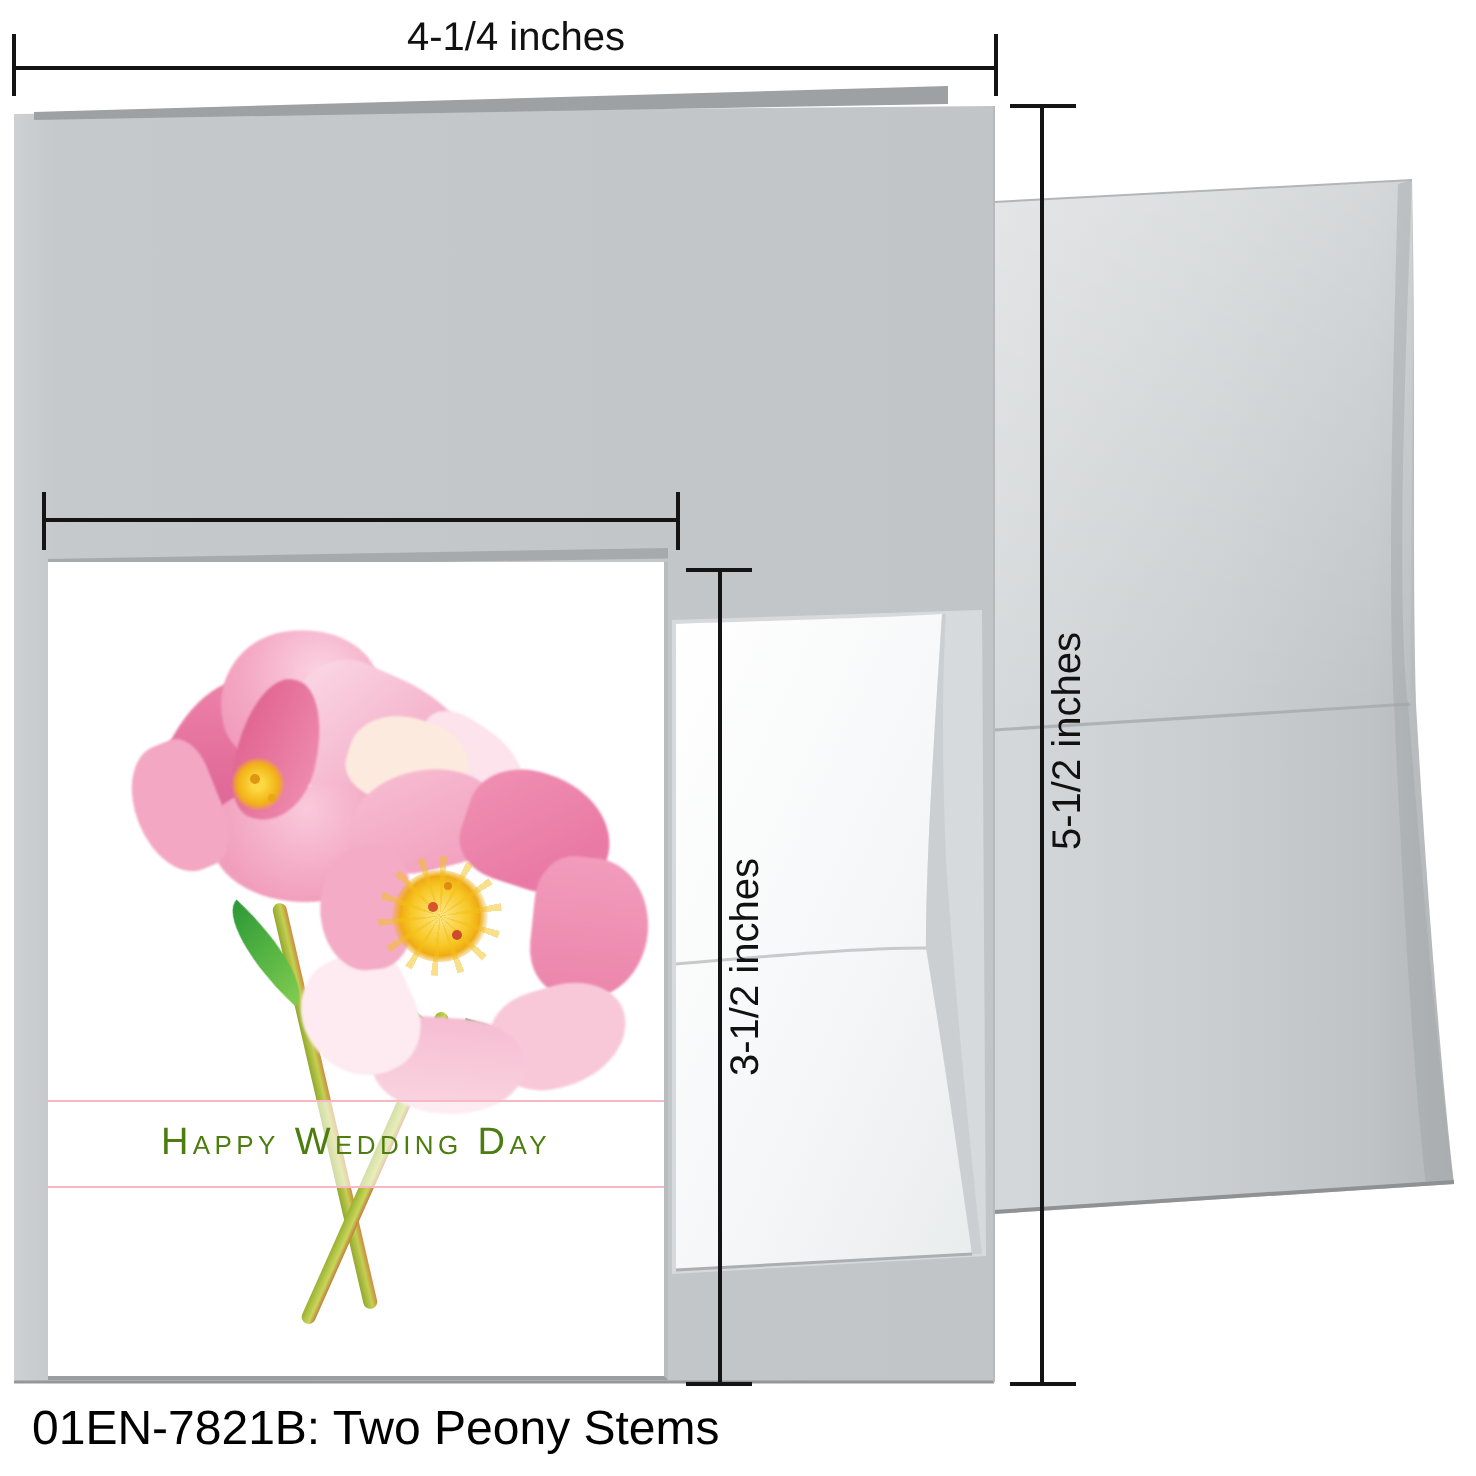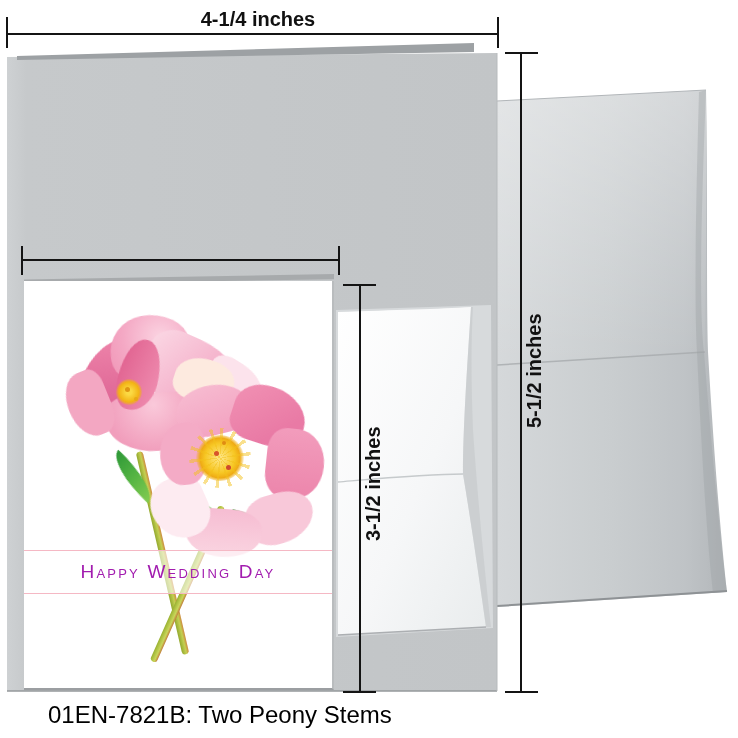--- a/index.html
+++ b/index.html
@@ -82,28 +82,28 @@
        background:linear-gradient(90deg,#93a82e,#c3d052 60%,#cd8a3f);}
   .stem2{left:160px;top:218px;width:7px;height:170px;transform:rotate(24deg);
        background:linear-gradient(90deg,#9ab232,#c9d65a 65%,#c07e3a);}
 
   
   .banner{position:absolute;left:0;top:269px;width:100%;height:42px;
        background:rgba(255,255,255,.58);
        border-top:1px solid #f5b8c4;border-bottom:1px solid #f5b8c4;}
   .greeting{position:absolute;left:0;top:0;width:100%;height:42px;line-height:42px;
        text-align:center;font-variant:small-caps;font-size:19px;letter-spacing:2.2px;
-       color:#a21caf;}
+       color:#4d7c0f;}
 
   
   .dl{position:absolute;background:#141414;}
-  .dim-label{position:absolute;color:#111;font-size:20px;text-align:center;font-weight:bold;}
+  .dim-label{position:absolute;color:#111;font-size:20px;text-align:center;}
   .dim-label.vert{writing-mode:vertical-rl;transform:rotate(180deg);}
 
-  .caption{position:absolute;left:16px;top:701px;font-size:24px;color:#000;margin-left:32px;}
+  .caption{position:absolute;left:16px;top:701px;font-size:24px;color:#000;}
 </style>
 </head>
 <body>
 
 <div class="stage">
 
   <svg width="738" height="738" viewBox="0 0 738 738">
     <defs>
       <linearGradient id="envGrad" x1="0" y1="0" x2="1" y2="0">
         <stop offset="0" stop-color="#d5d8da"></stop>

